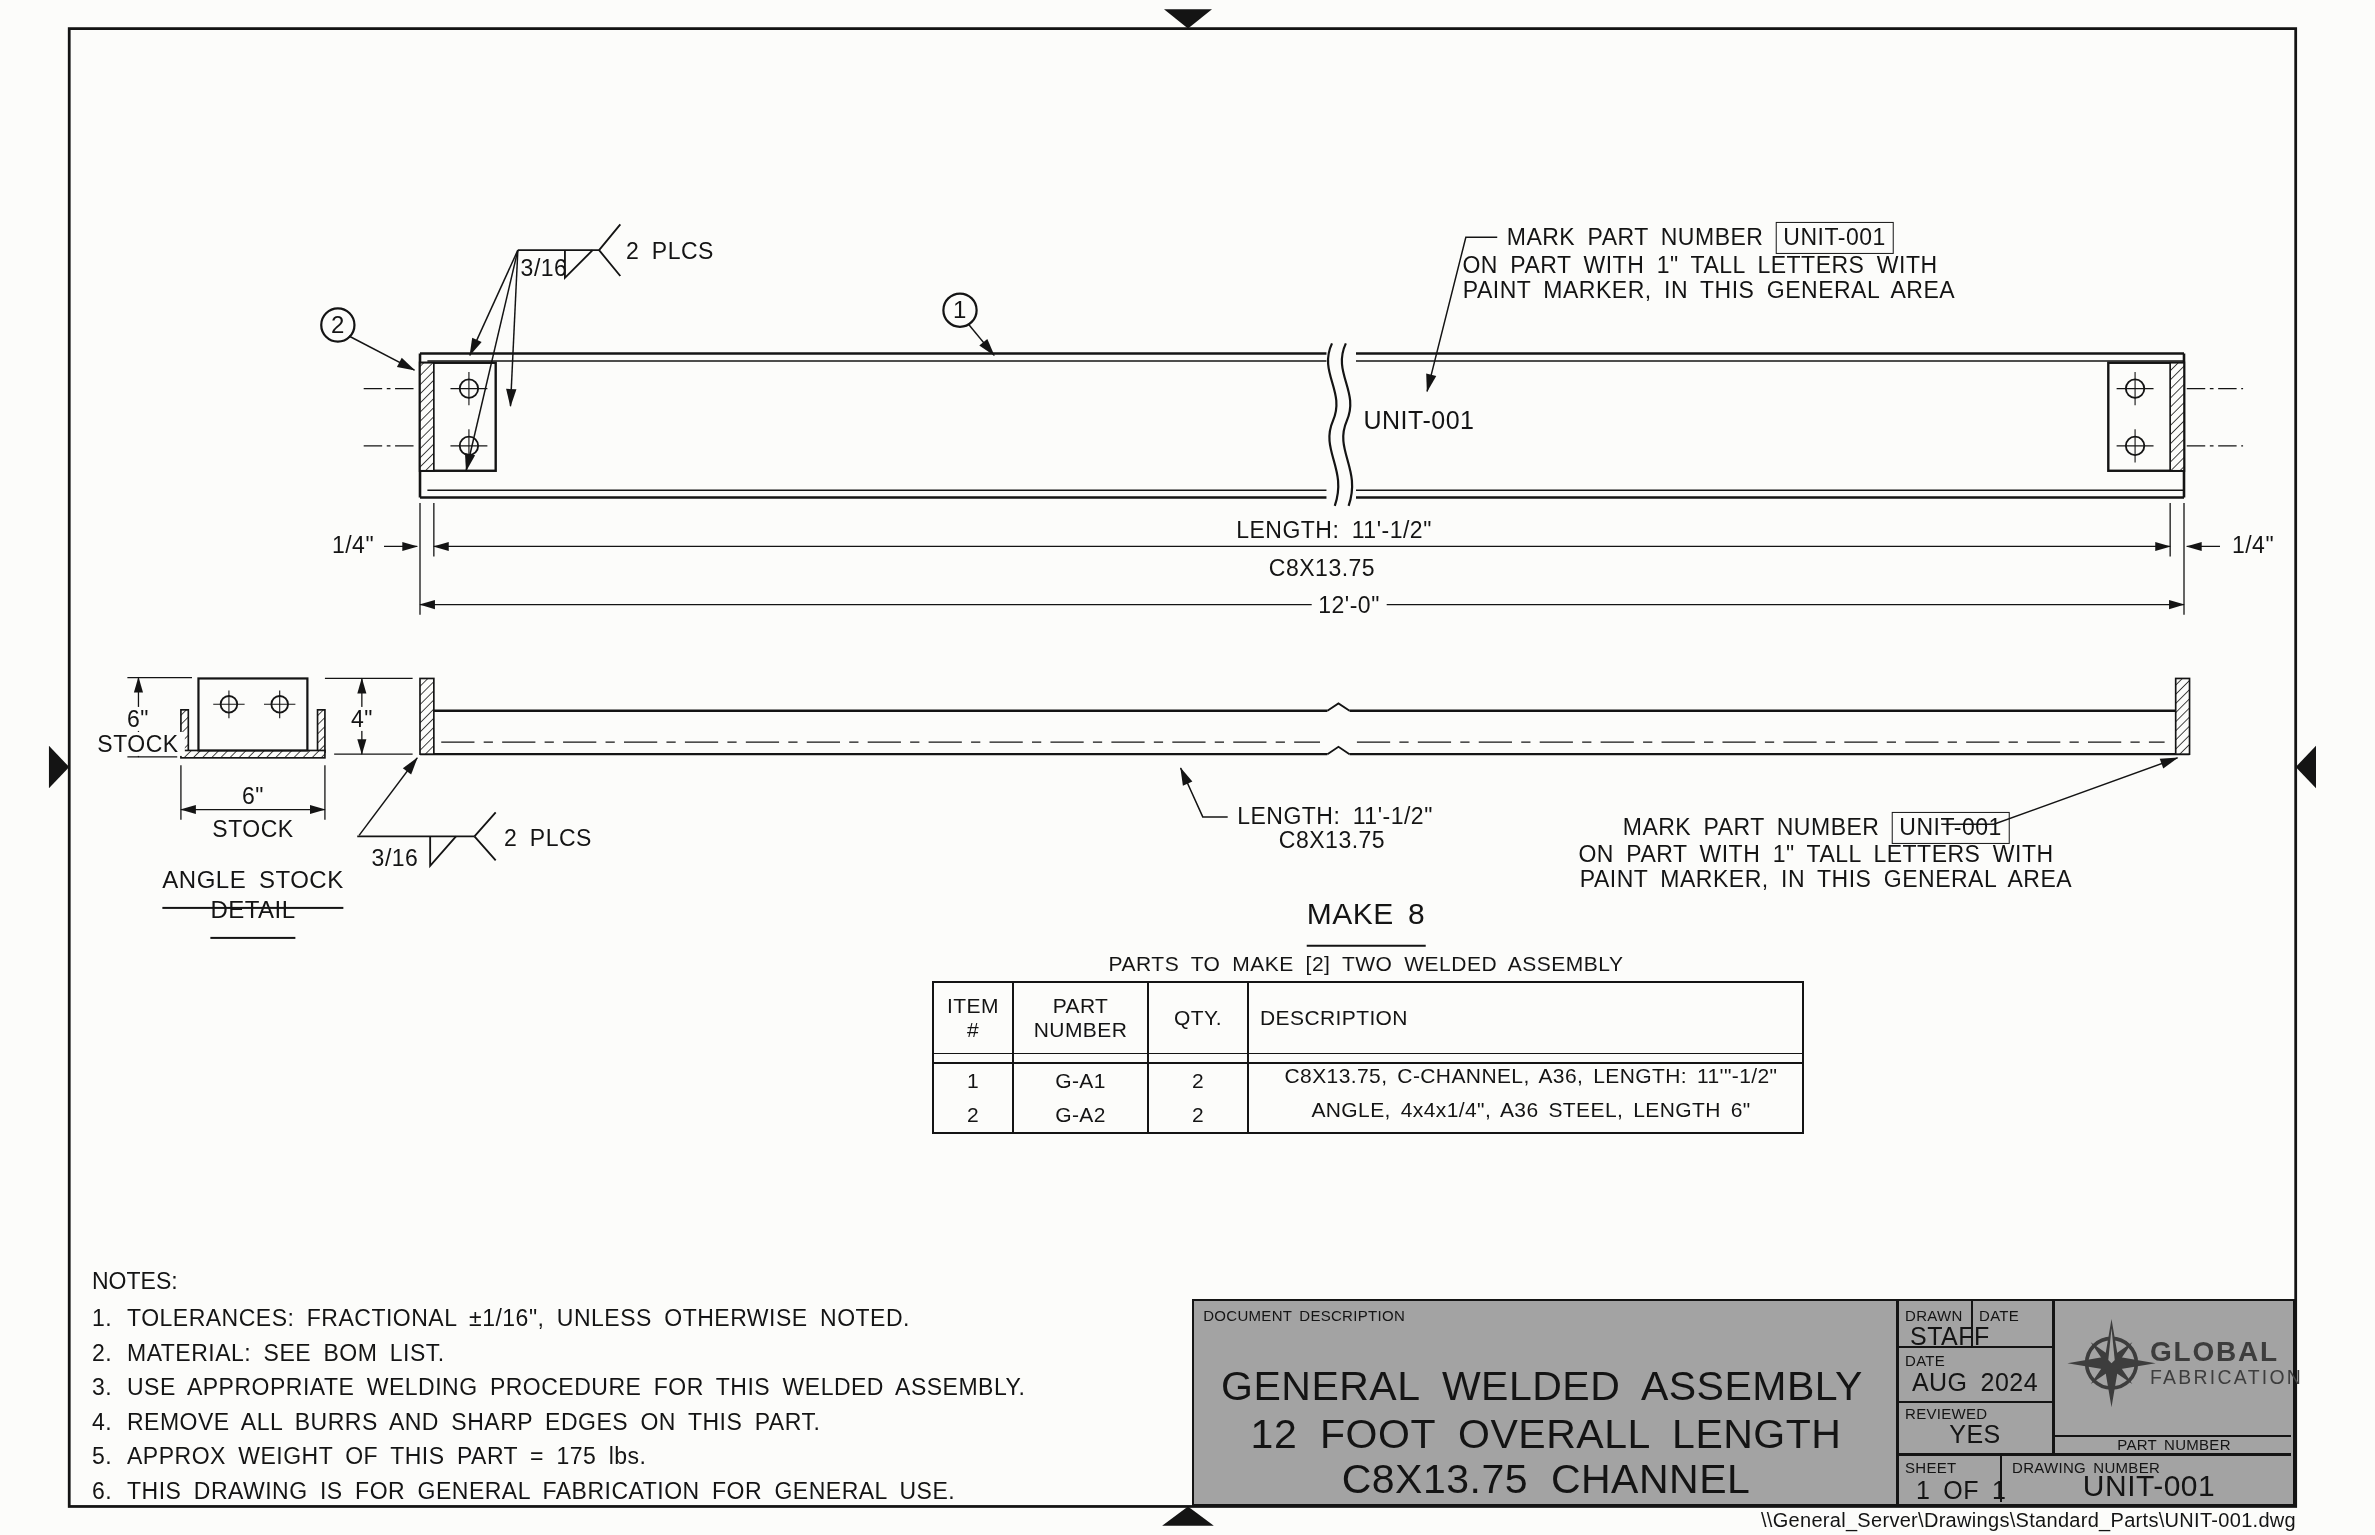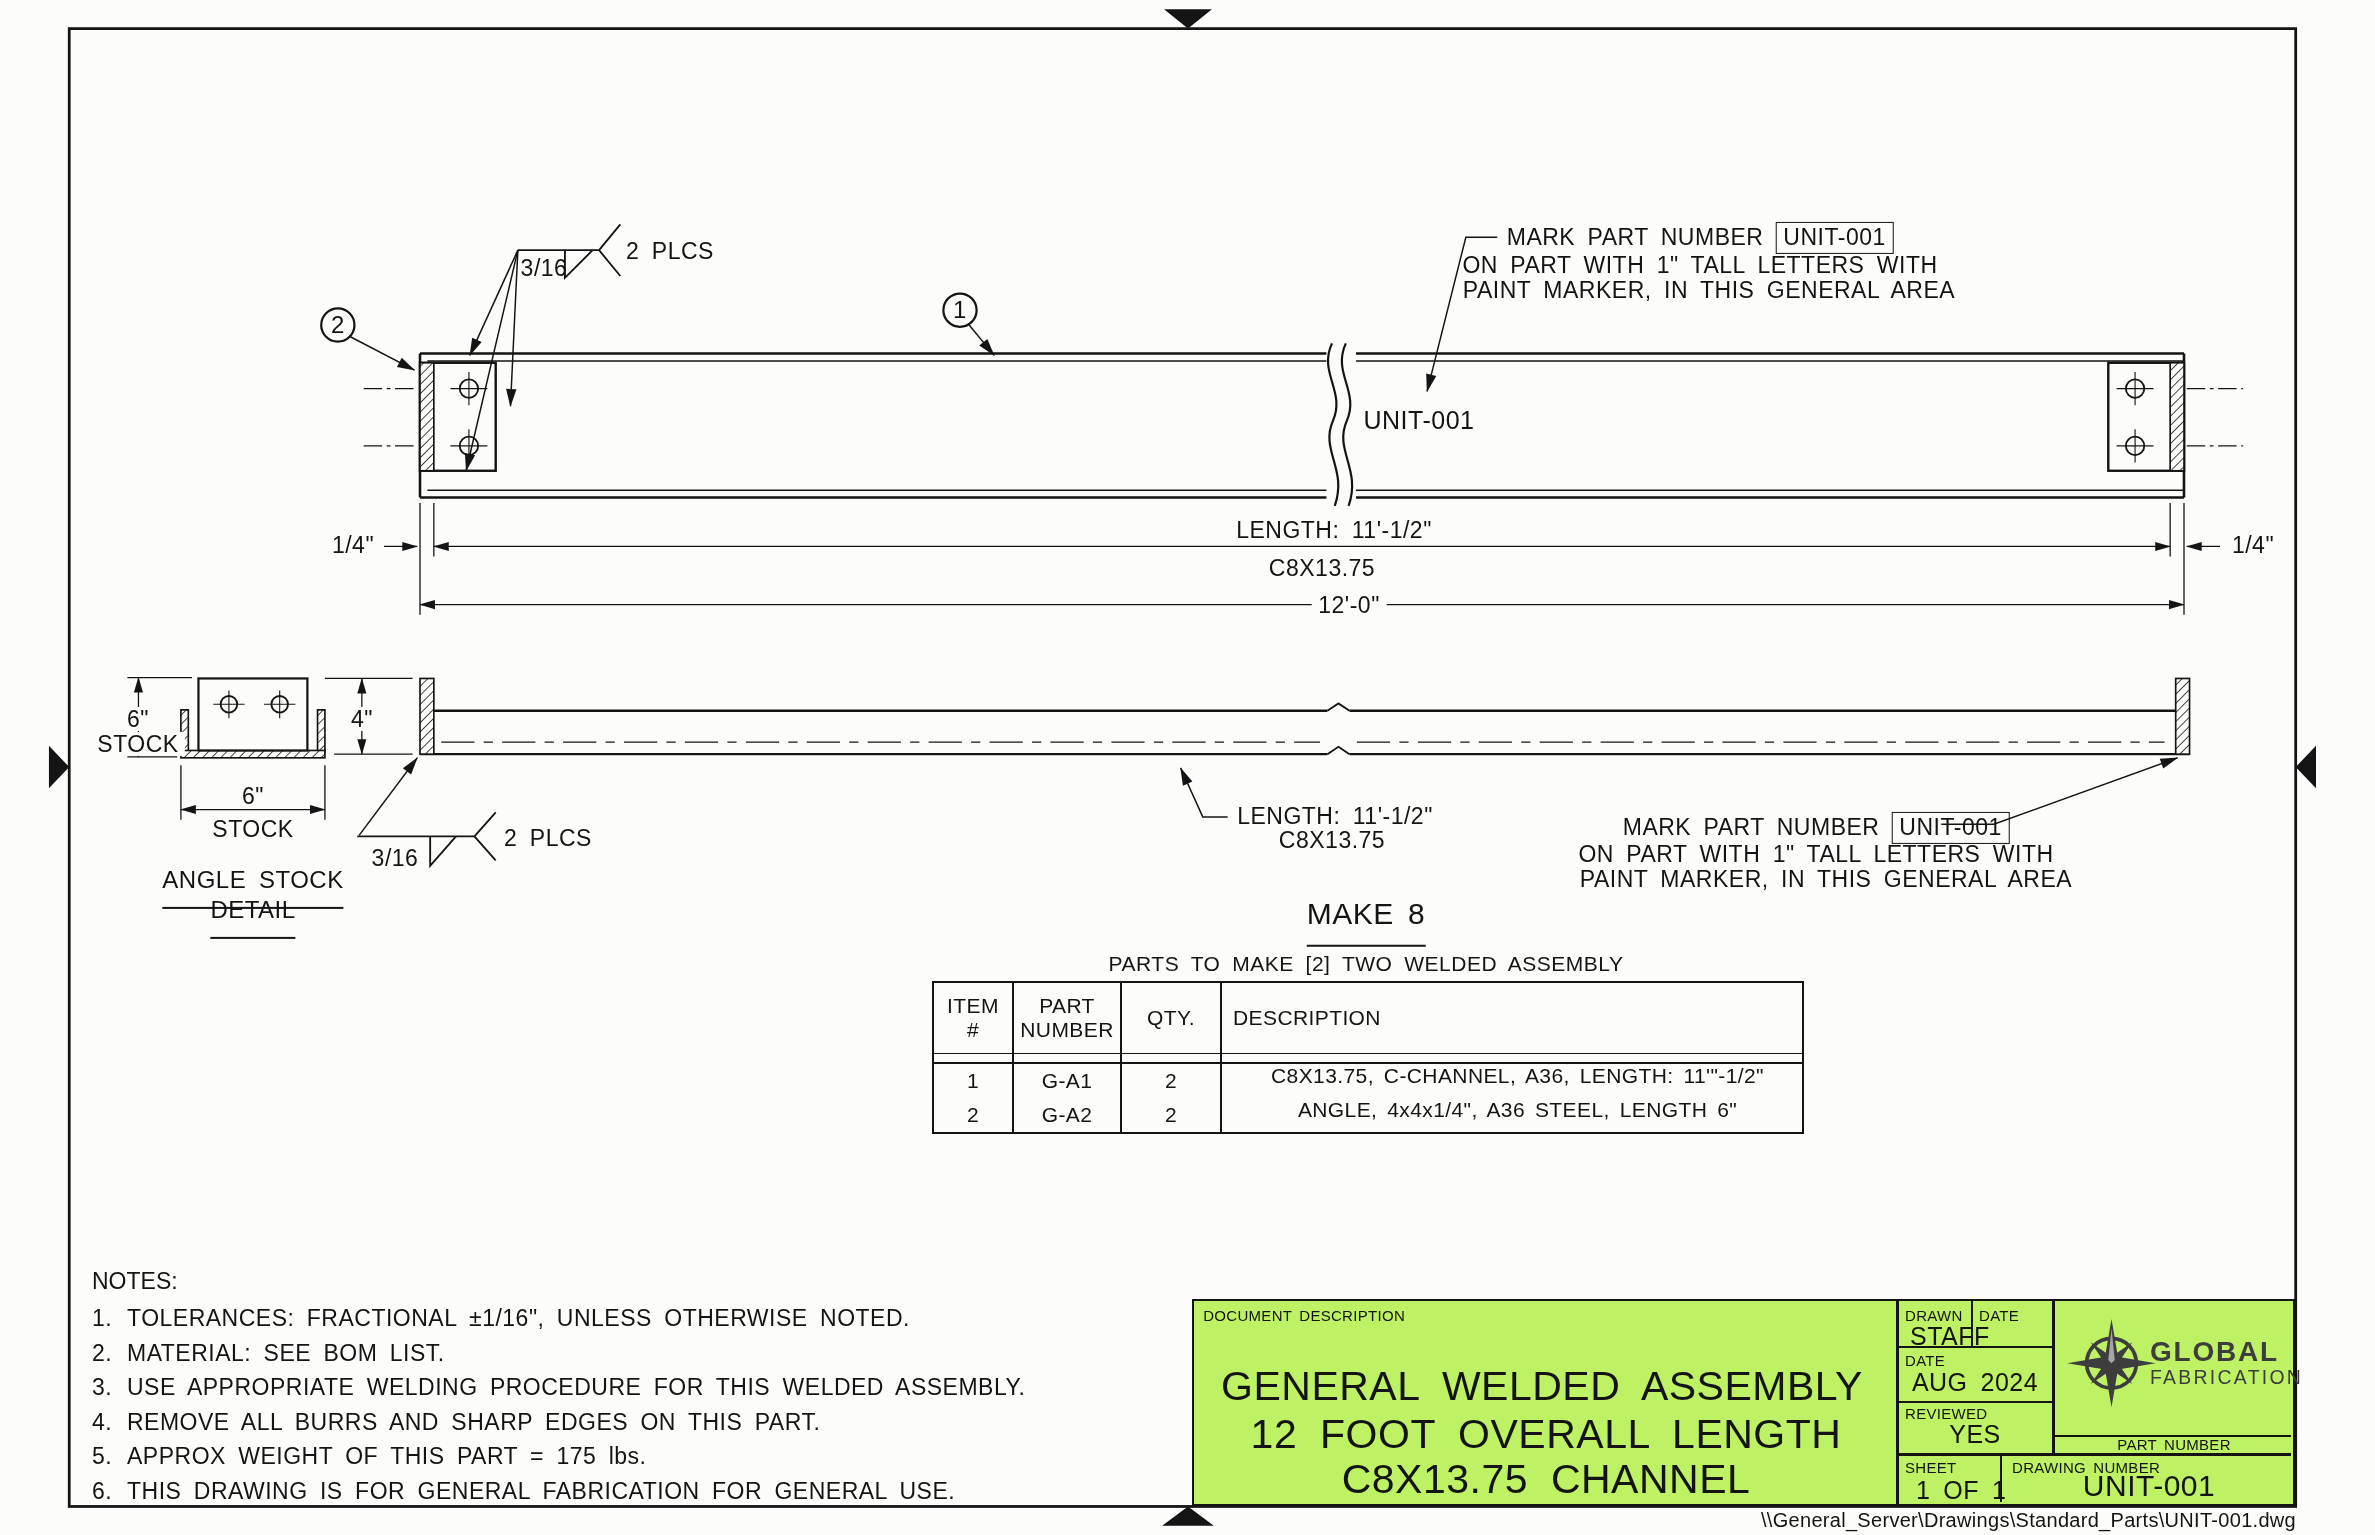--- a/index.html
+++ b/index.html
@@ -20,25 +20,25 @@
   .f33{font-size:30px;}
   .f44{font-size:41px;word-spacing:11px;}
   
   .bom{position:absolute;left:932px;top:981px;width:872px;border:2.8px solid #141414;box-sizing:border-box;background:#fcfcfa;}
   .brow{display:flex;}
   .hrow{height:70px;border-bottom:1.8px solid #141414;}
   .sep{height:8.3px;border-bottom:2.8px solid #141414;}
   .drow{height:34px;}
   .cc{display:flex;align-items:center;justify-content:center;flex-direction:column;
       border-right:2.3px solid #141414;box-sizing:border-box;font-size:21px;letter-spacing:0.4px;word-spacing:3.7px;}
-  .w1{width:80px;} .w2{width:108px;} .w3{width:100px;}
+  .w1{width:80px;} .w2{width:135px;} .w3{width:100px;}
   .w4{flex:1;border-right:none;align-items:flex-start;justify-content:center;padding-left:11px;}
   .drow .cc{flex-direction:row;}
   
-  .tb{position:absolute;left:1192px;top:1299px;width:1103px;height:207px;border:2.8px solid #141414;box-sizing:border-box;background:#bef264;}
+  .tb{position:absolute;left:1192px;top:1299px;width:1103px;height:207px;border:2.8px solid #141414;box-sizing:border-box;background:#a3a3a3;}
   .vl,.hl{position:absolute;background:#141414;}
   
   .notes{position:absolute;left:92px;top:1268px;}
   .notes .ttl{font-size:23px;margin-bottom:12px;}
   .nitem{font-size:23px;letter-spacing:0.5px;word-spacing:5.5px;white-space:nowrap;margin-bottom:11.5px;line-height:1;}
   .nnum{display:inline-block;width:35px;}
   .logo-txt{color:#3d3d3d;}
 </style>
 </head>
 <body>

